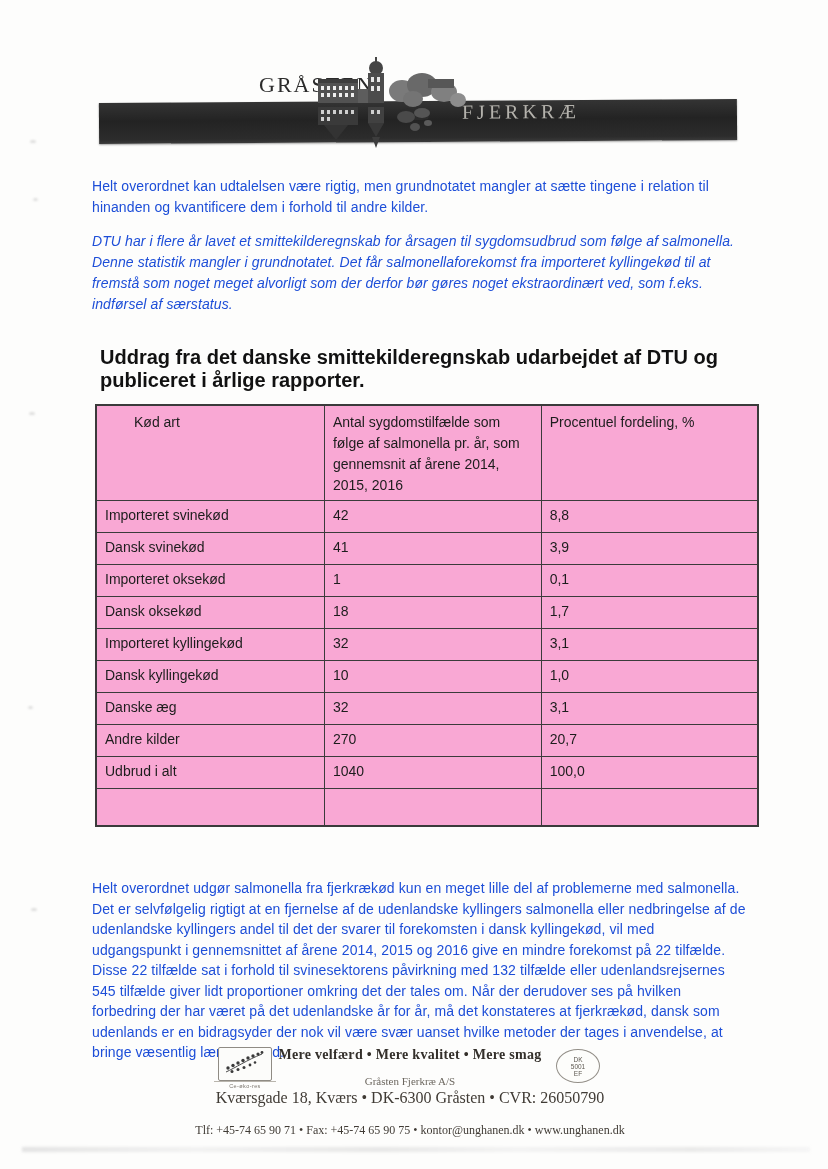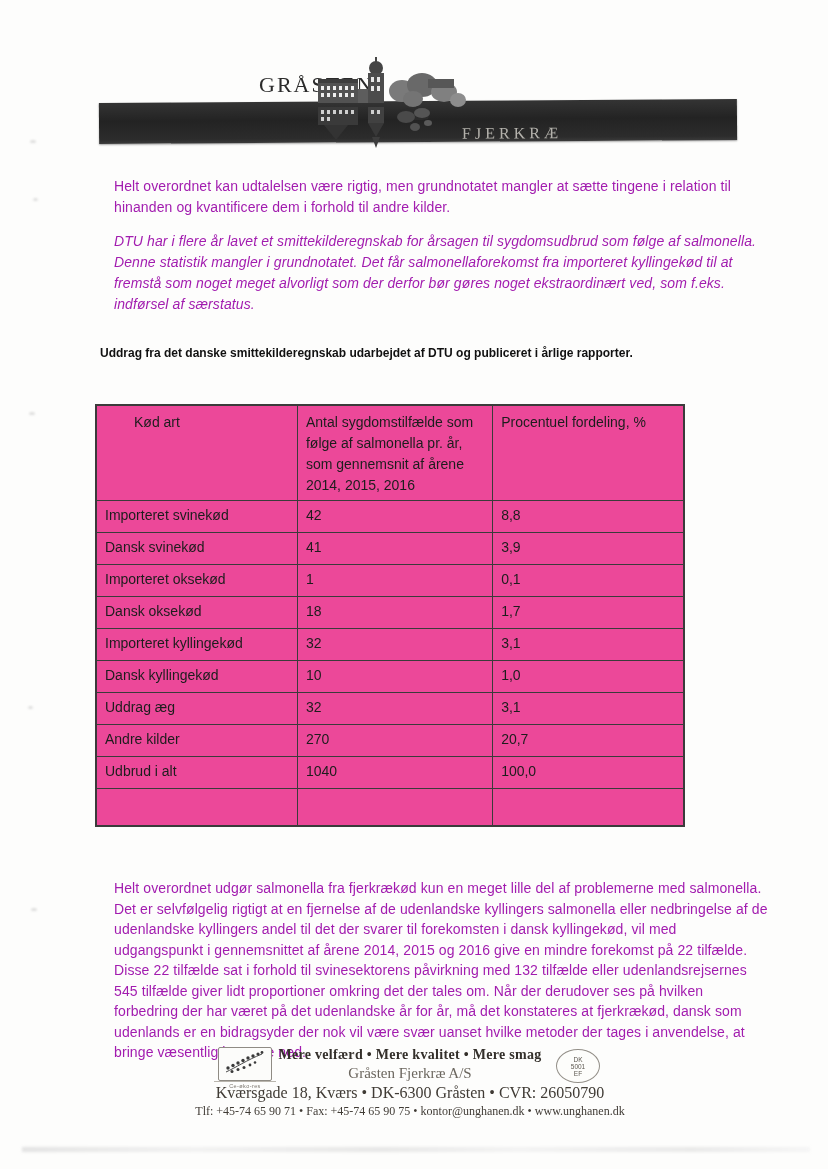--- a/index.html
+++ b/index.html
@@ -18,45 +18,45 @@
     font-family:"Liberation Serif",serif;
     font-size:22px;letter-spacing:2px;color:#2b2b2b;
   }
   .band{
     position:absolute;left:99px;top:101px;width:638px;height:41px;
     background:linear-gradient(180deg,#343434,#232323 45%,#2c2c2c 90%,#3a3a3a);
     transform:rotate(-0.35deg);
     box-shadow:0 1px 2px rgba(0,0,0,.35);
   }
   .band-word{
-    position:absolute;left:363px;top:24px;
+    position:absolute;left:363px;top:0;
     font-family:"Liberation Serif",serif;
-    font-size:16px;letter-spacing:4px;color:#b4b2ac;
+    font-size:20px;letter-spacing:4px;color:#b4b2ac;
   }
   .castle{position:absolute;left:316px;top:55px;width:152px;height:95px;}
   
   .para{
-    position:absolute;left:114px;width:648px;
-    font-size:14px;line-height:21px;color:#a21caf;
+    position:absolute;left:92px;width:648px;
+    font-size:14px;line-height:21px;color:#1d4ed8;
     letter-spacing:.1px;
   }
   .para.p1{top:176px;}
   .para.p2{top:231px;font-style:italic;}
   .table-heading{
     position:absolute;left:100px;top:346px;width:648px;
-    font-size:12px;font-weight:bold;color:#111;
+    font-size:20px;font-weight:bold;color:#111;
   }
   .para.p3{top:878px;line-height:20.5px;width:655px;}
   
   table.data{
     position:absolute;left:95px;top:404px;
     border-collapse:collapse;
-    width:590px;
+    width:664px;
     font-size:14px;color:#1d1d1d;
-    background:#ec4899;
+    background:#f9a8d4;
   }
   table.data,table.data th,table.data td{
     border:1.6px solid #3b3b3b;
   }
   table.data{border-width:2px;}
   table.data th{
     font-weight:normal;text-align:left;vertical-align:top;
     padding:6px 8px 4px 8px;height:78px;line-height:21px;
   }
   table.data th.first{padding-left:37px;}
@@ -66,23 +66,23 @@
   }
   table.data tr.data-row td{height:23px;}
   table.data tr.empty-row td{height:28px;}
   col.c1{width:216px;}col.c2{width:205px;}col.c3{width:205px;}
   
   .footer-center{
     position:absolute;left:95px;top:1047px;width:630px;
     text-align:center;color:#3e3a34;font-family:Liberation Serif, serif;
   }
   .footer-tagline{font-size:14px;font-weight:bold;letter-spacing:.3px;color:#332f2a;}
-  .footer-company{font-size:15px;color:#6b665e;margin-top:2px;}
+  .footer-company{font-size:11px;color:#6b665e;margin-top:12px;}
   .footer-address{font-size:16px;margin-top:2px;color:#403b35;}
-  .footer-contact{font-size:12px;margin-top:2px;color:#403b35;}
+  .footer-contact{font-size:12px;margin-top:16px;color:#403b35;}
   .organic-mark{
     position:absolute;left:218px;top:1047px;width:52px;height:32px;
     border:1px solid #8f8b84;background:#fcfcfa;border-radius:2px;
   }
   .organic-caption{
     position:absolute;left:214px;top:1081px;width:62px;
     font-size:5.5px;color:#7a756d;text-align:center;letter-spacing:.4px;
     border-top:1px solid #b9b5ad;padding-top:1px;
   }
   .cert-oval{
@@ -218,21 +218,21 @@
         <td>Importeret kyllingekød</td>
         <td>32</td>
         <td>3,1</td>
       </tr>
       <tr class="data-row">
         <td>Dansk kyllingekød</td>
         <td>10</td>
         <td>1,0</td>
       </tr>
       <tr class="data-row">
-        <td>Uddrag æg</td>
+        <td>Danske æg</td>
         <td>32</td>
         <td>3,1</td>
       </tr>
       <tr class="data-row">
         <td>Andre kilder</td>
         <td>270</td>
         <td>20,7</td>
       </tr>
       <tr class="data-row">
         <td>Udbrud i alt</td>

